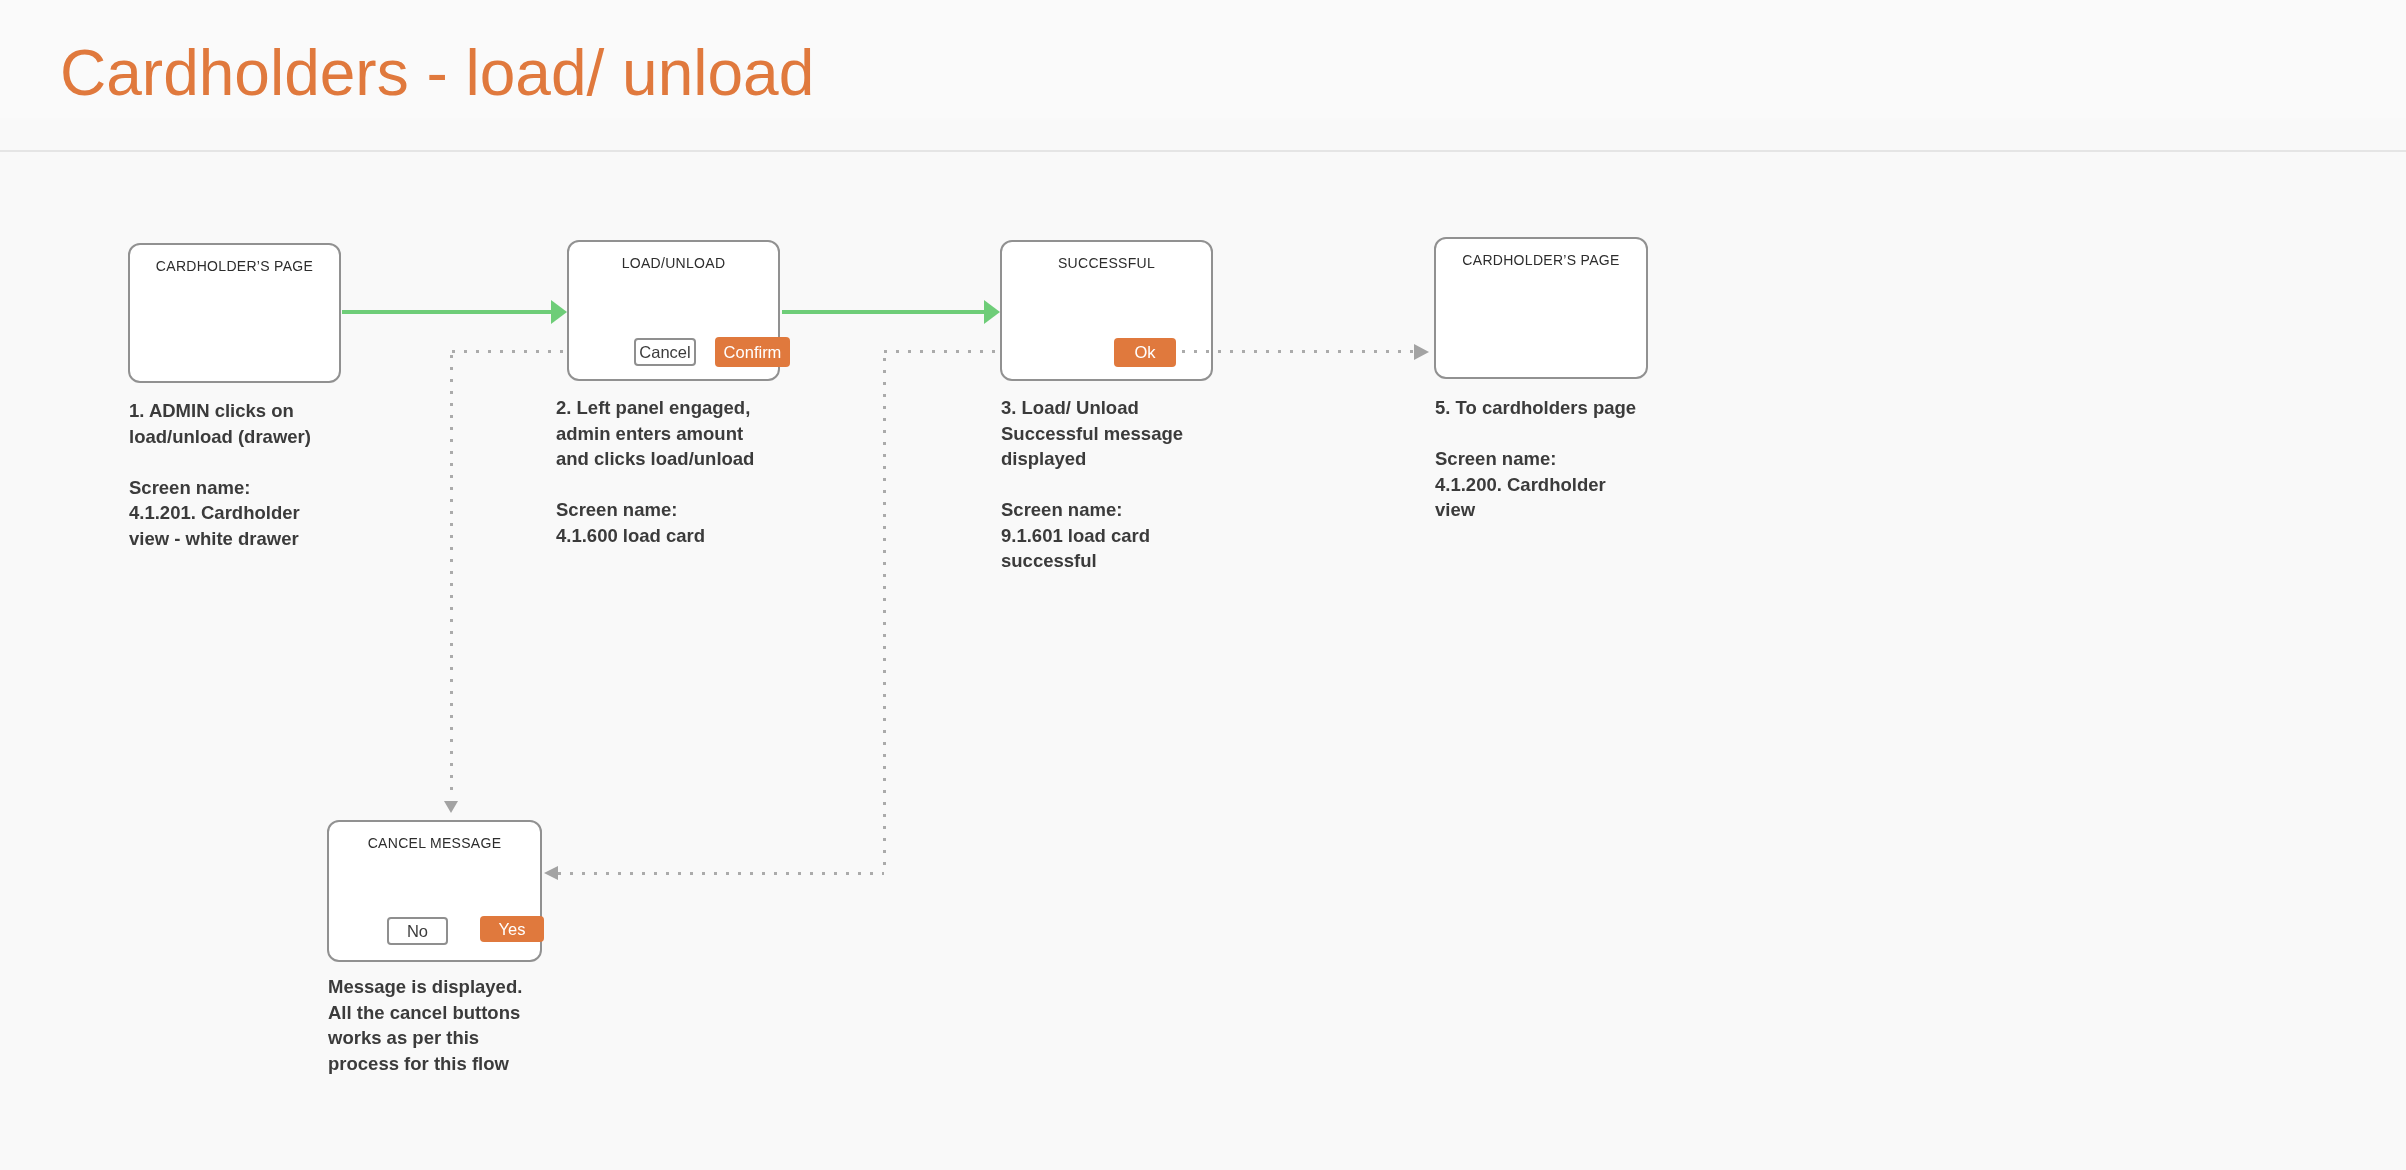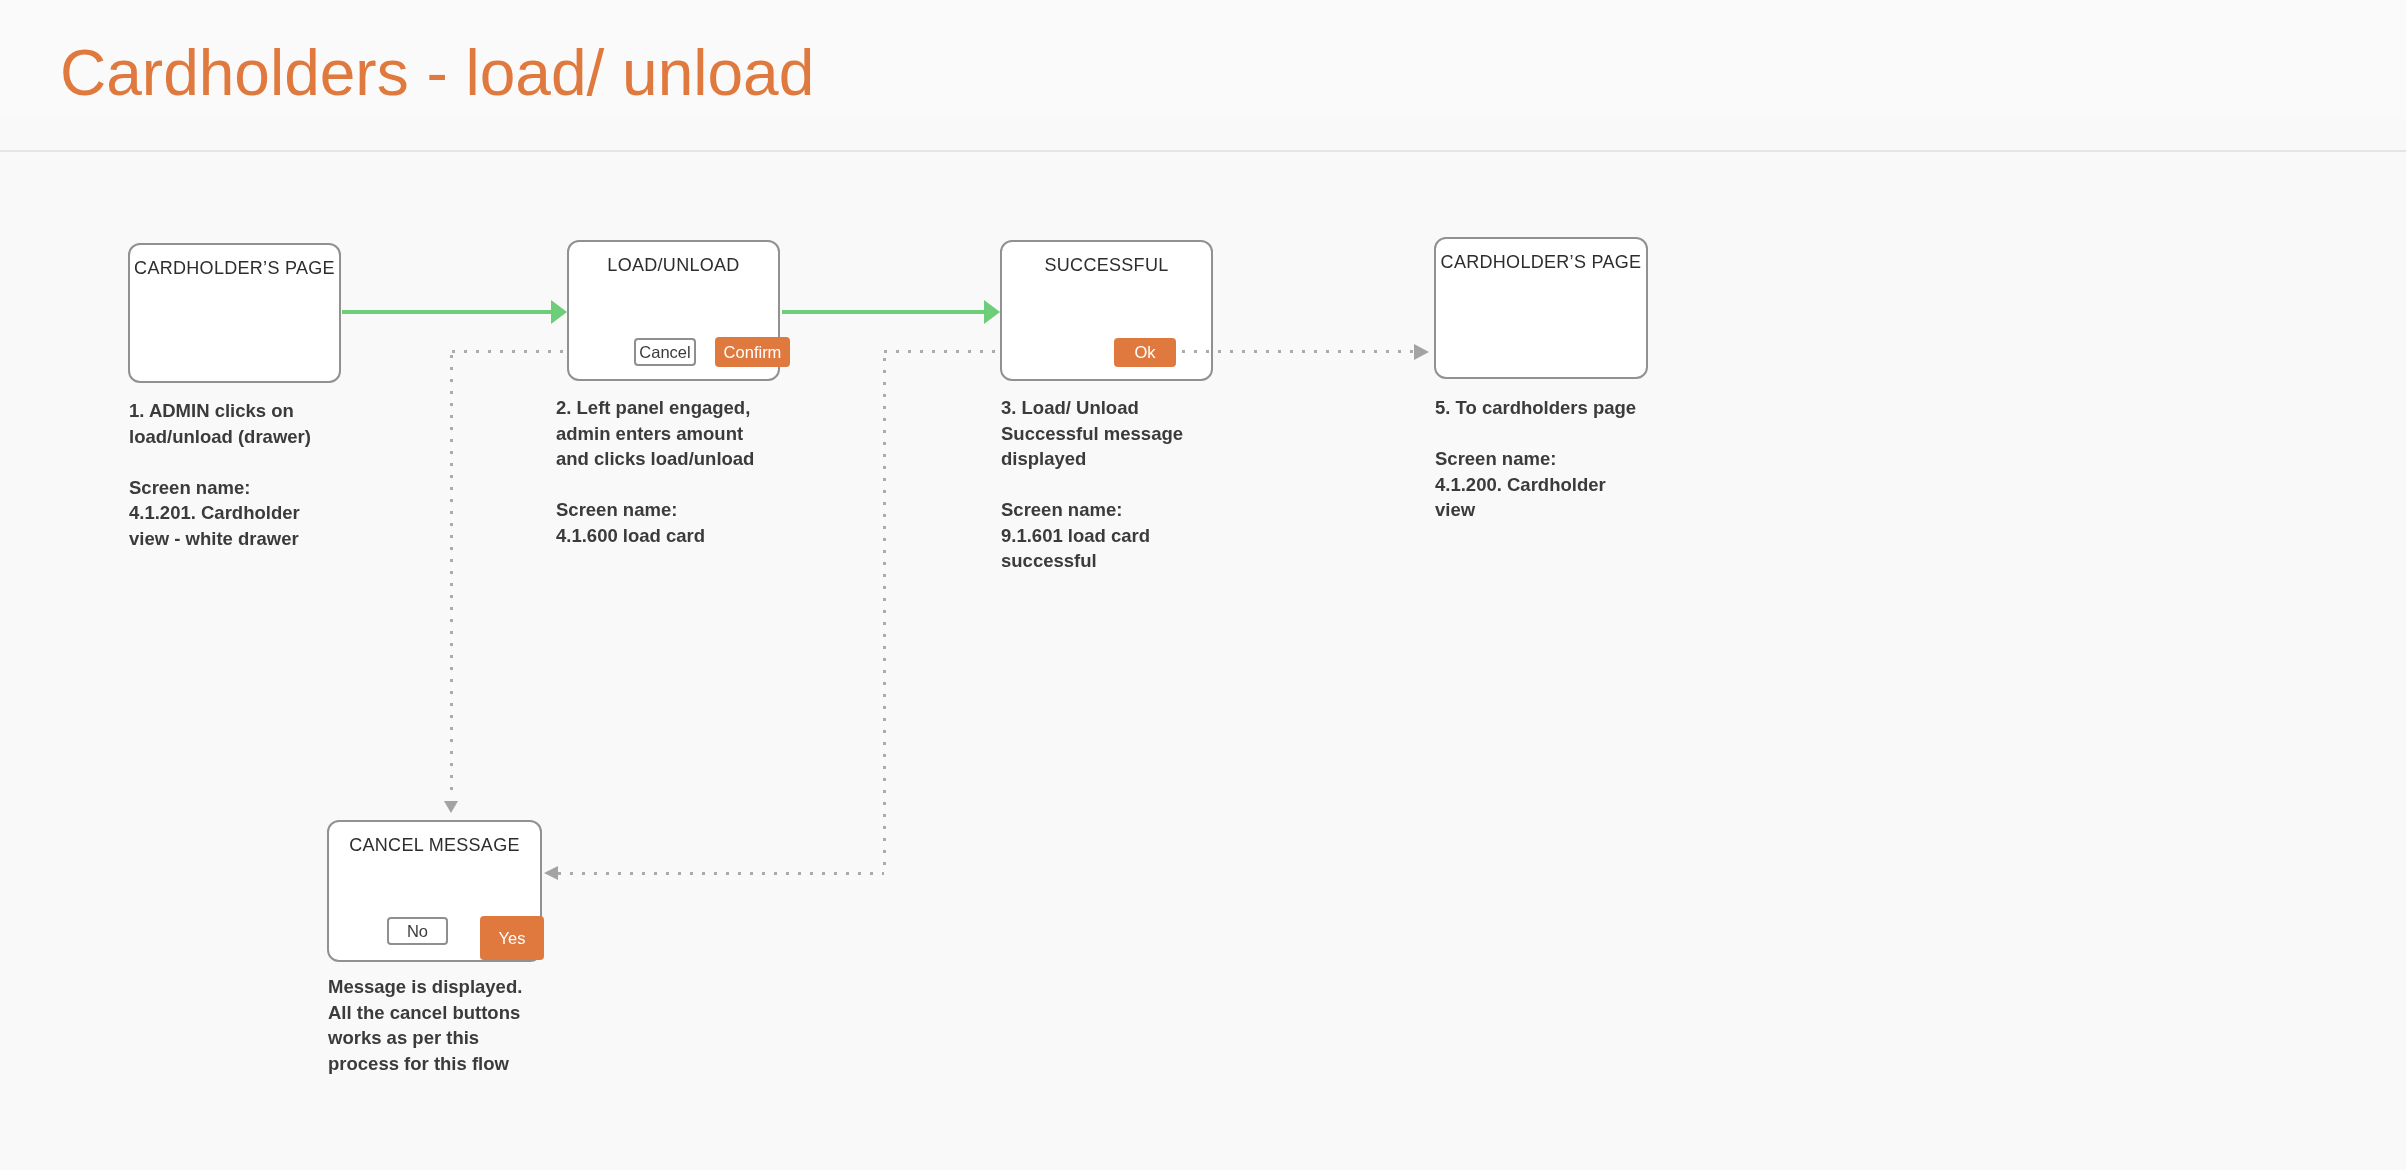--- a/index.html
+++ b/index.html
@@ -15,42 +15,42 @@
     font-size:64px;font-weight:400;color:#e0793d;letter-spacing:0px;white-space:nowrap;
   }
   .header-divider{position:absolute;left:0;top:150px;width:2406px;height:2px;background:#e5e5e5;}
 
   
   .fbox{
     position:absolute;background:#ffffff;border:2.5px solid #919191;border-radius:12px;
     box-sizing:border-box;z-index:3;
   }
   .fbox-label{
-    margin-top:13px;text-align:center;font-size:18px;color:#2d2d2d;
+    margin-top:13px;text-align:center;font-size:14px;color:#2d2d2d;
     letter-spacing:0.3px;white-space:nowrap;
   }
   #box-1{left:128px;top:243px;width:213px;height:140px;}
   #box-2{left:567px;top:240px;width:213px;height:141px;}
   #box-3{left:1000px;top:240px;width:213px;height:141px;}
   #box-4{left:1434px;top:237px;width:214px;height:142px;}
   #box-5{left:327px;top:820px;width:215px;height:142px;}
 
   
   .btn{
     position:absolute;box-sizing:border-box;z-index:6;
     display:flex;align-items:center;justify-content:center;
     font-size:16.5px;border-radius:4px;white-space:nowrap;cursor:default;margin-left:32px;
   }
   .btn-primary{background:#e0793d;color:#ffffff;border:none;}
   .btn-outline{background:#ffffff;color:#3c3c3c;border:2px solid #8f8f8f;}
   #btn-cancel {left:602px;top:338px;width:62px;height:28px;}
   #btn-confirm{left:683px;top:337px;width:75px;height:30px;}
   #btn-ok     {left:1082px;top:338px;width:62px;height:29px;}
   #btn-no     {left:355px;top:917px;width:61px;height:28px;}
-  #btn-yes    {left:448px;top:916px;width:64px;height:44px;}
+  #btn-yes    {left:448px;top:916px;width:64px;height:26px;}
 
   
   .note{
     position:absolute;font-size:18.5px;line-height:25.5px;font-weight:700;color:#3b3b3b;
     white-space:pre-line;z-index:2;
   }
   #note-1{left:129px;top:398px;width:260px;}
   #note-2{left:556px;top:395px;width:280px;}
   #note-3{left:1001px;top:395px;width:260px;}
   #note-4{left:1435px;top:395px;width:280px;}

